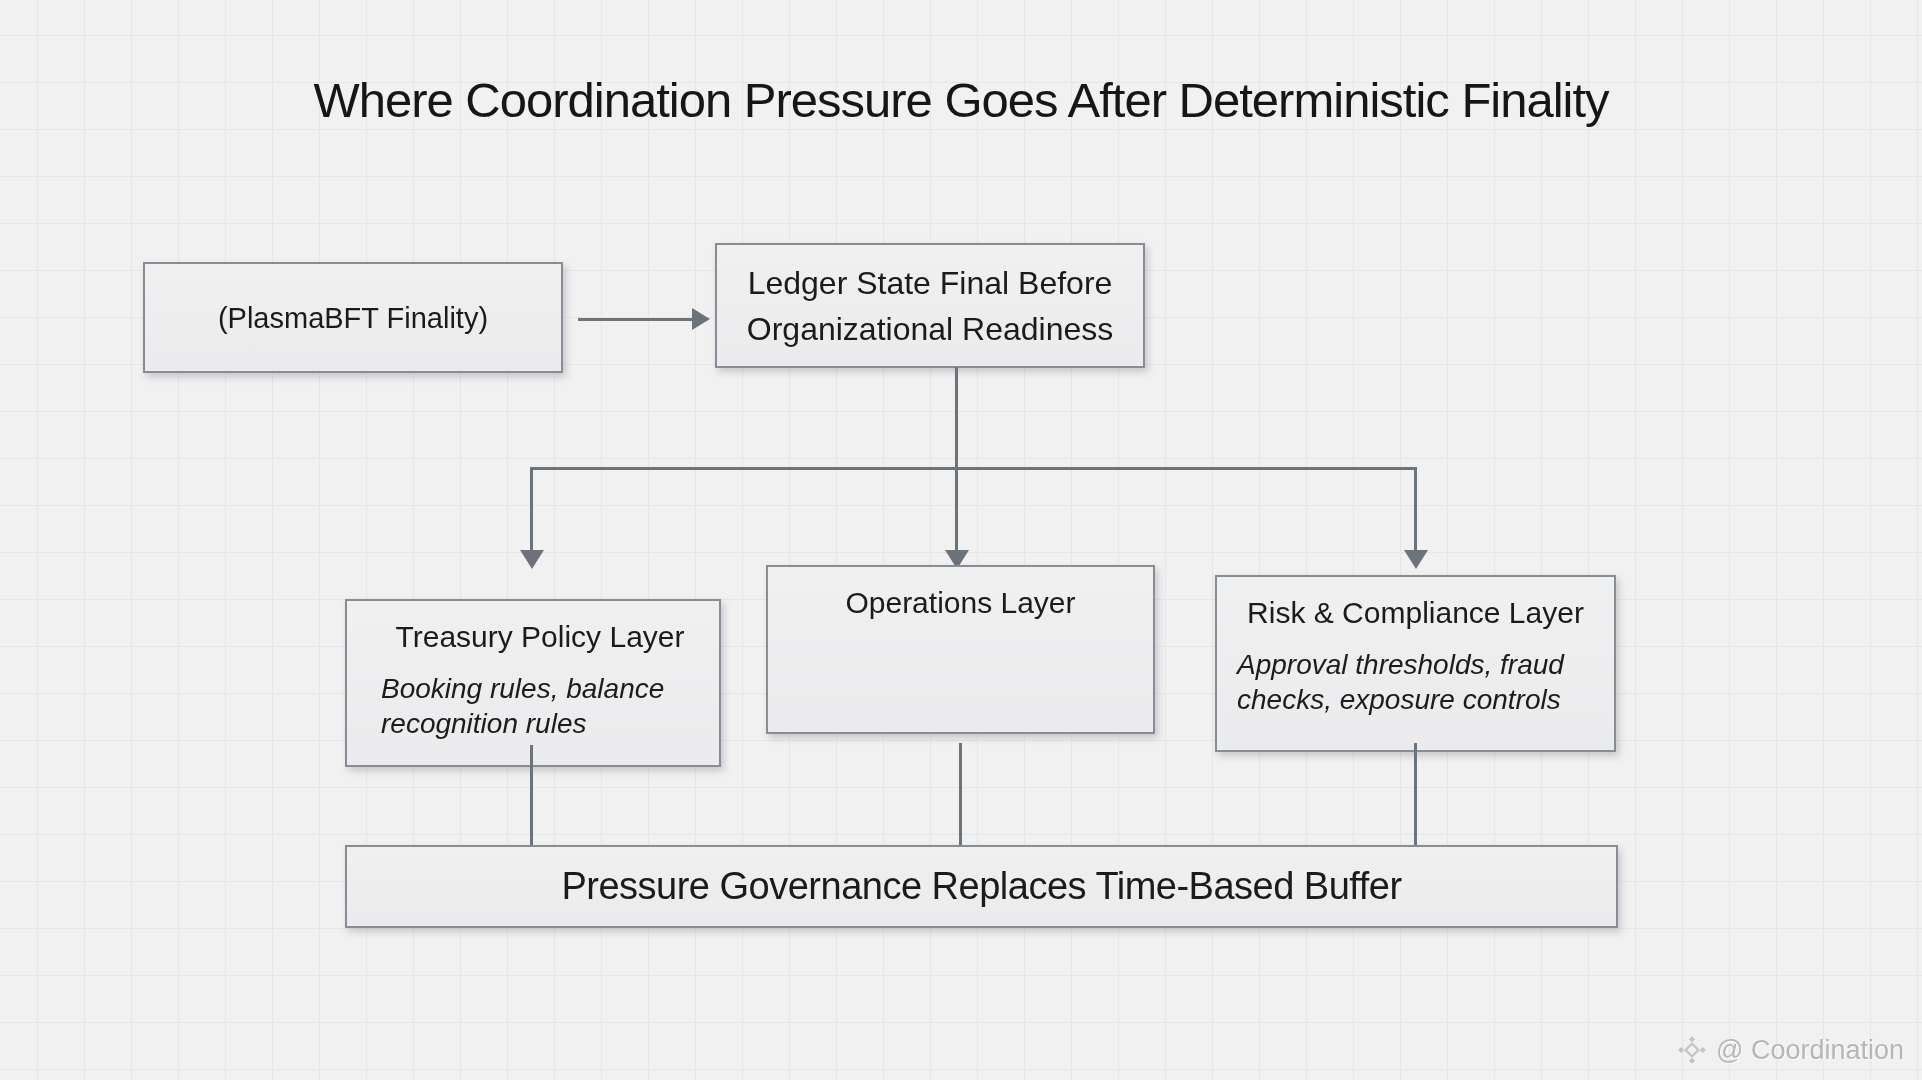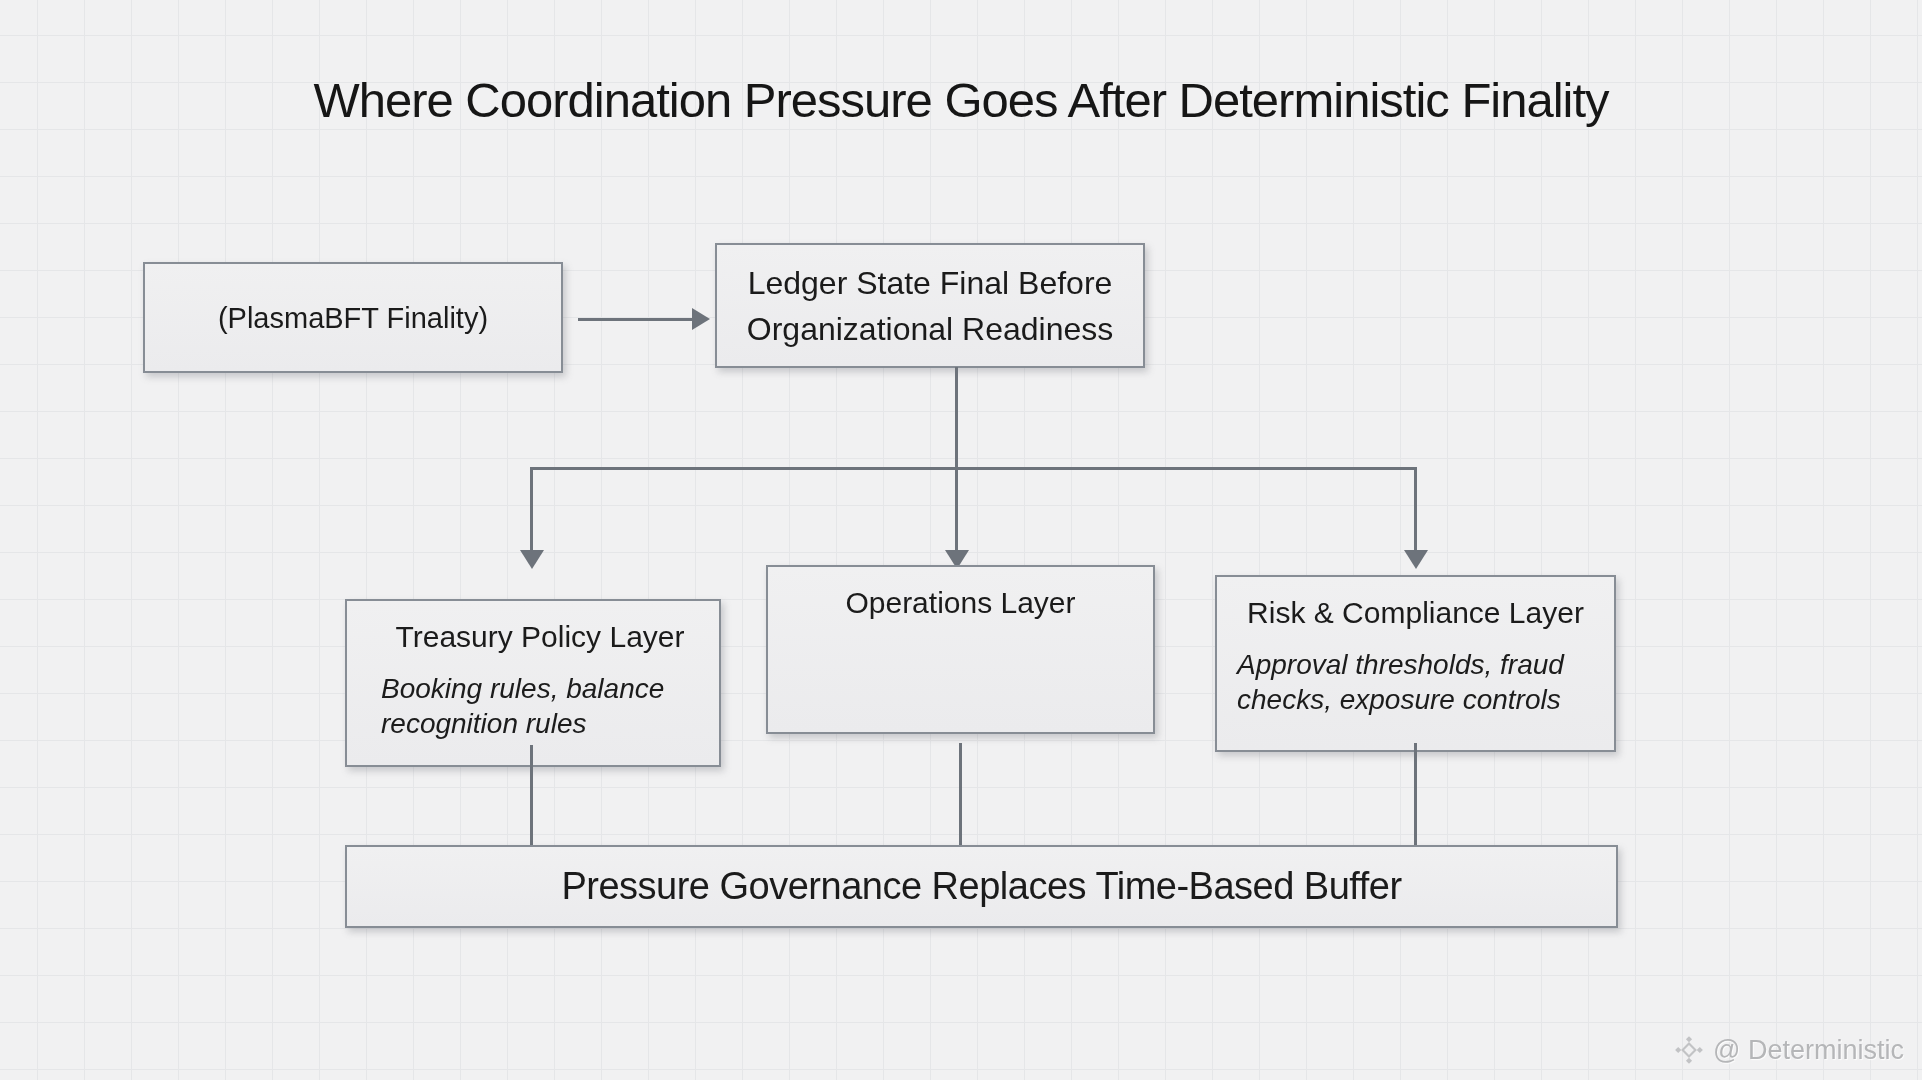--- a/index.html
+++ b/index.html
@@ -149,16 +149,16 @@
   <div class="watermark">
     <span>
       <svg width="32" height="32" viewBox="0 0 24 24" fill="none" stroke="#c2c3c5" stroke-width="1.6">
         <path d="M12 7.2 L16.8 12 L12 16.8 L7.2 12 Z"></path>
         <path d="M12 1.6 L14.3 3.9 L12 6.2 L9.7 3.9 Z" fill="#c2c3c5" stroke="none"></path>
         <path d="M12 17.8 L14.3 20.1 L12 22.4 L9.7 20.1 Z" fill="#c2c3c5" stroke="none"></path>
         <path d="M3.9 9.7 L6.2 12 L3.9 14.3 L1.6 12 Z" fill="#c2c3c5" stroke="none"></path>
         <path d="M20.1 9.7 L22.4 12 L20.1 14.3 L17.8 12 Z" fill="#c2c3c5" stroke="none"></path>
       </svg>
     </span>
-    <span>@ Deterministic</span>
+    <span>@ Coordination</span>
   </div>
 
 </div>
 
 </body></html>

